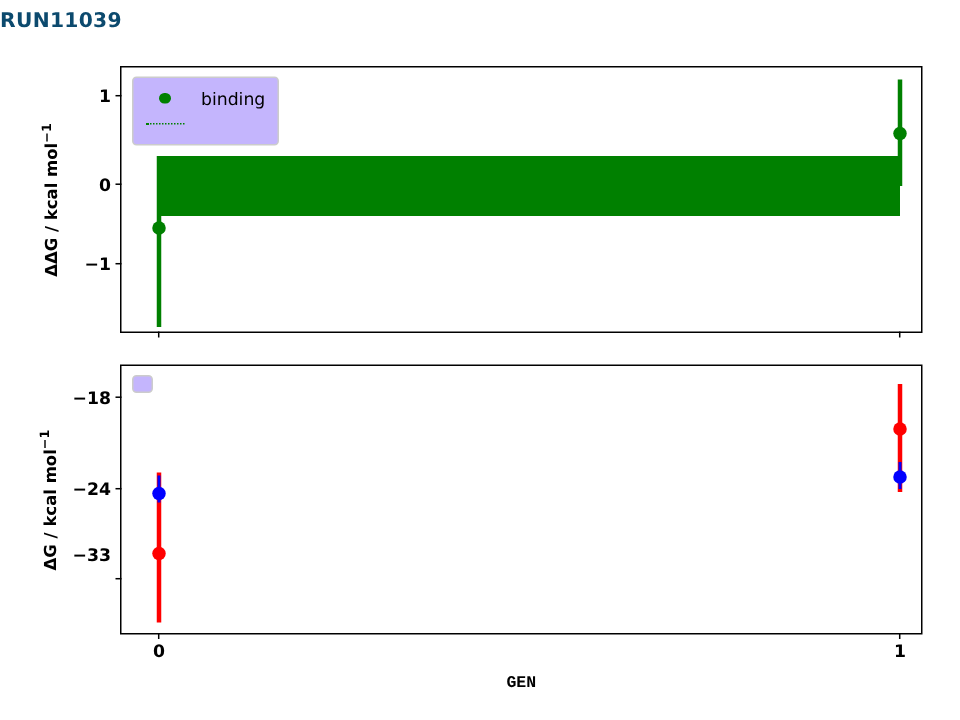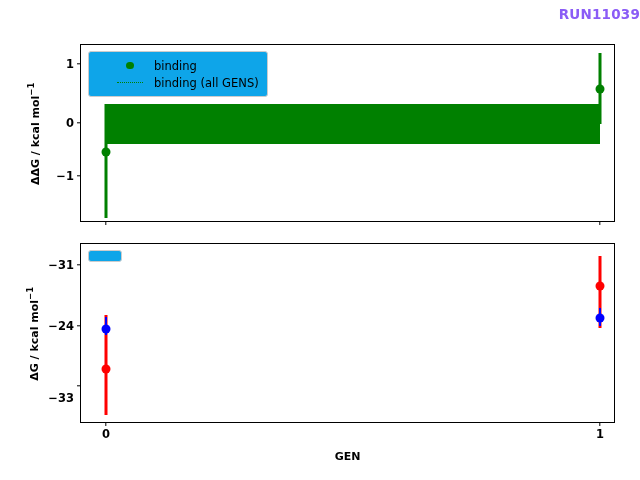--- a/index.html
+++ b/index.html
@@ -4,57 +4,57 @@
 <style>
   html,body{margin:0;padding:0;}
   body{
     width:640px;height:480px;background:#ffffff;
     font-family:"DejaVu Sans",sans-serif;
     -webkit-font-smoothing:none;
   }
   .figure{position:relative;width:640px;height:480px;overflow:hidden;}
 
   .fig-title{
-    position:absolute;left:0;top:6px;width:640px;text-align:right;
-    font-size:13.5px;font-weight:bold;color:#8b5cf6;letter-spacing:.2px;
+    position:absolute;left:0;top:6px;width:640px;text-align:left;
+    font-size:13.5px;font-weight:bold;color:#0c4a6e;letter-spacing:.2px;
   }
 
   
   .axes{position:absolute;box-sizing:border-box;border:1.4px solid #000;background:#fff;}
   .plotclip{position:absolute;left:0;top:0;right:0;bottom:0;overflow:hidden;}
 
   
   .ytick{position:absolute;right:100%;transform:translateY(-50%);
          margin-right:7px;white-space:nowrap;font-size:11.5px;font-weight:bold;color:#000;}
   .ytickmark{position:absolute;right:100%;width:4px;height:1.4px;background:#000;transform:translateY(-50%);}
   .xtick{position:absolute;top:100%;transform:translateX(-50%);
          margin-top:5px;font-size:11.5px;font-weight:bold;color:#000;}
   .xtickmark{position:absolute;top:100%;width:1.4px;height:4px;background:#000;transform:translateX(-50%);}
 
   .ylabel{
     position:absolute;transform-origin:50% 50%;
     font-size:11px;font-weight:bold;color:#000;white-space:nowrap;
   }
   .xlabel{
     position:absolute;font-size:11px;font-weight:bold;color:#000;
-    white-space:nowrap;text-align:center;
+    white-space:nowrap;text-align:center;font-family:Liberation Mono, monospace;
   }
   .sup{font-size:8.5px;vertical-align:super;}
 
   
   .band{position:absolute;}
   .errbar{position:absolute;transform:translateX(-50%);}
   .pt{position:absolute;border-radius:50%;transform:translate(-50%,-50%);}
   .dashline{position:absolute;height:0;border-top-width:1.6px;border-top-style:dotted;}
 
   
   .legend{
     position:absolute;box-sizing:border-box;
-    background:#0ea5e9;border:1px solid #cccccc;border-radius:3px;
-    padding:5px 8px 5px 24px;
+    background:#c4b5fd;border:1px solid #cccccc;border-radius:3px;
+    padding:5px 8px 5px 4px;
     box-shadow:0 0 0 0 rgba(0,0,0,0);
     font-size:11.5px;color:#000;
   }
   .legend-row{display:flex;align-items:center;height:17px;}
   .legend-key{width:34px;display:flex;align-items:center;justify-content:center;}
   .legend-dot{width:7.5px;height:7.5px;border-radius:50%;}
   .legend-dash{width:26px;height:0;border-top-width:1.8px;border-top-style:dotted;}
   .legend-text{margin-left:7px;white-space:nowrap;font-size:11.5px;}
 </style>
 </head>
@@ -93,37 +93,36 @@
       <div class="legend-row">
         <span class="legend-key">
           <span class="legend-dot" style="background:#008000;"></span>
         </span>
         <span class="legend-text">binding</span>
       </div>
       <div class="legend-row">
         <span class="legend-key">
           <span class="legend-dash" style="border-top-color:#008000;"></span>
         </span>
-        <span class="legend-text">binding (all GENS)</span>
       </div>
     </div>
   </div>
 
   <div class="ylabel" style="left:-31px;top:126px;width:130px;text-align:center;transform:rotate(-90deg);">
     <span>ΔΔG / kcal mol</span><span class="sup">−1</span>
   </div>
 
   <div class="axes" id="axBot" style="left:80px;top:243px;width:535px;height:180px;">
 
     <div class="ytickmark" style="top:21px;"></div>
-    <div class="ytick" style="top:21px;">−31</div>
+    <div class="ytick" style="top:21px;">−18</div>
     <div class="ytickmark" style="top:82px;"></div>
     <div class="ytick" style="top:82px;">−24</div>
     <div class="ytickmark" style="top:142px;"></div>
-    <div class="ytick" style="top:154px;">−33</div>
+    <div class="ytick" style="top:126px;">−33</div>
 
     <div class="xtickmark" style="left:25px;"></div>
     <div class="xtick" style="left:25px;">0</div>
     <div class="xtickmark" style="left:519px;"></div>
     <div class="xtick" style="left:519px;">1</div>
 
     <div class="plotclip">
 
       <div class="errbar" style="left:25px;top:71px;width:3px;height:100px;background:#ff0000;"></div>
 

